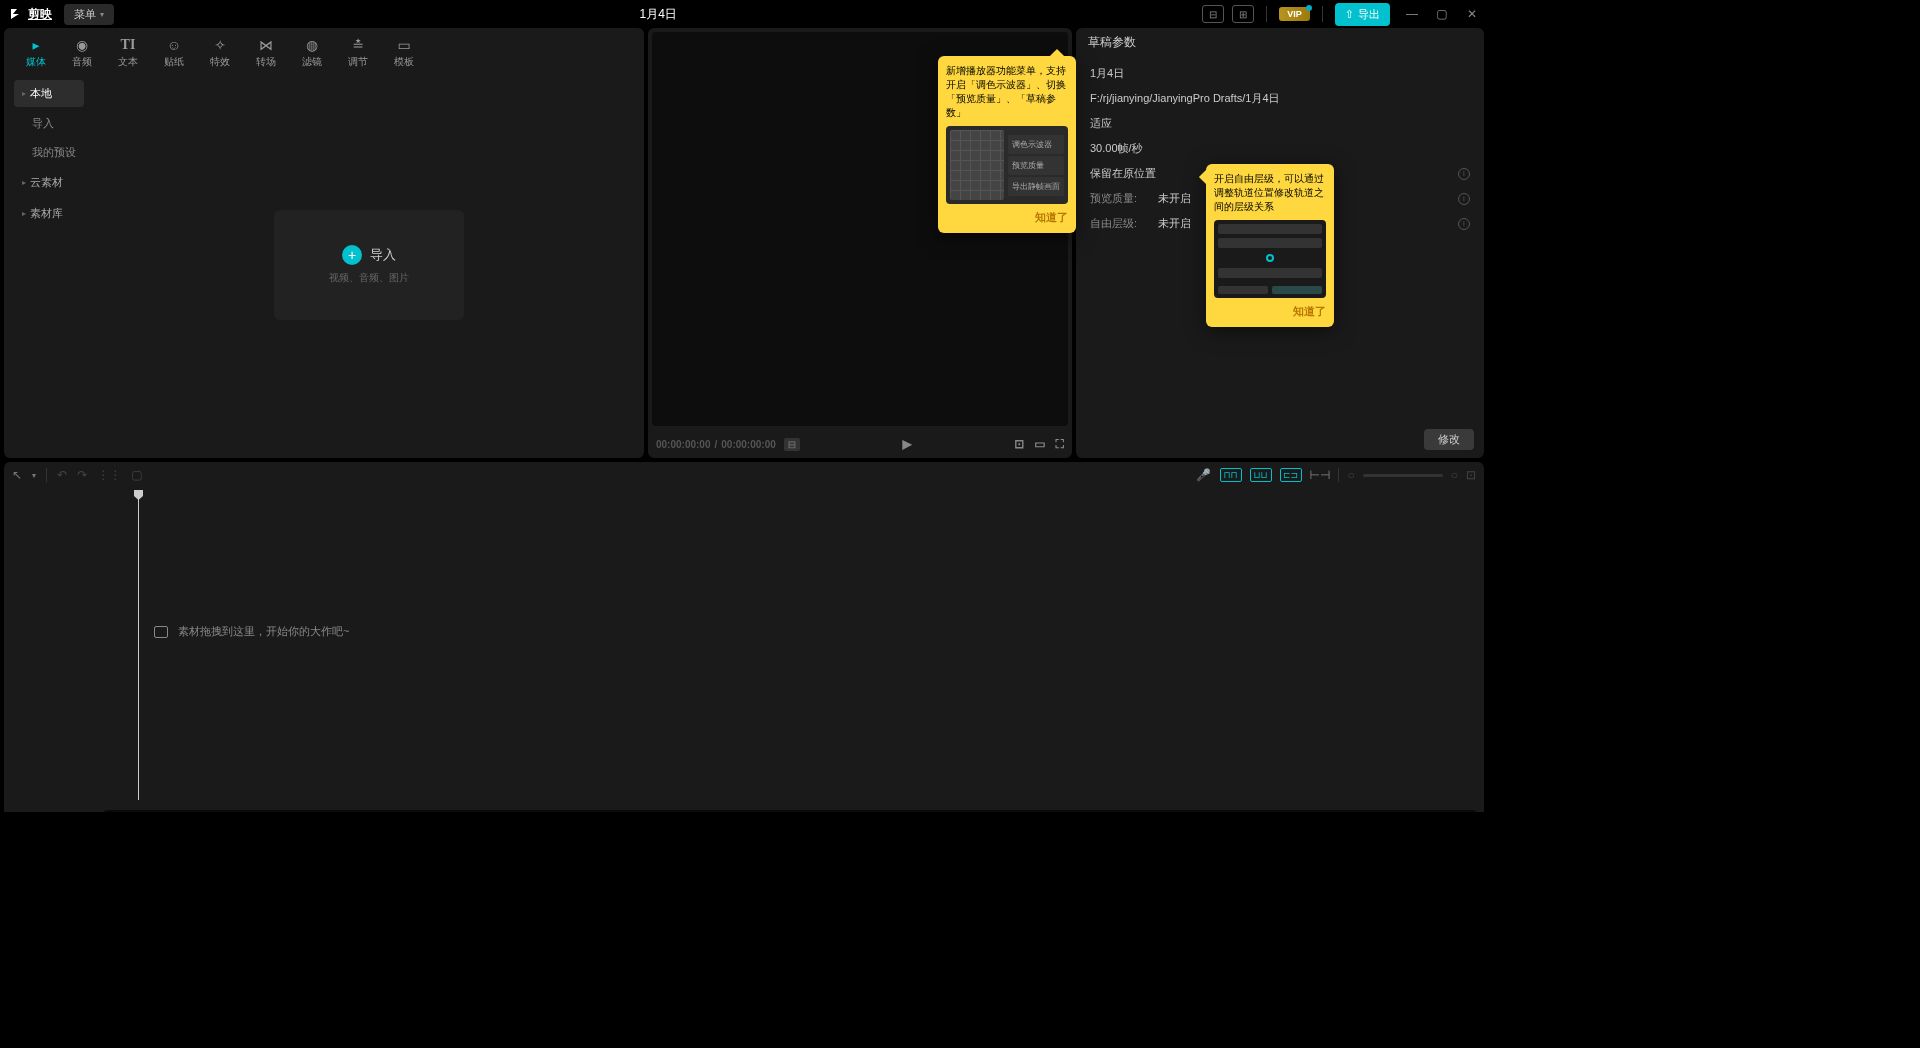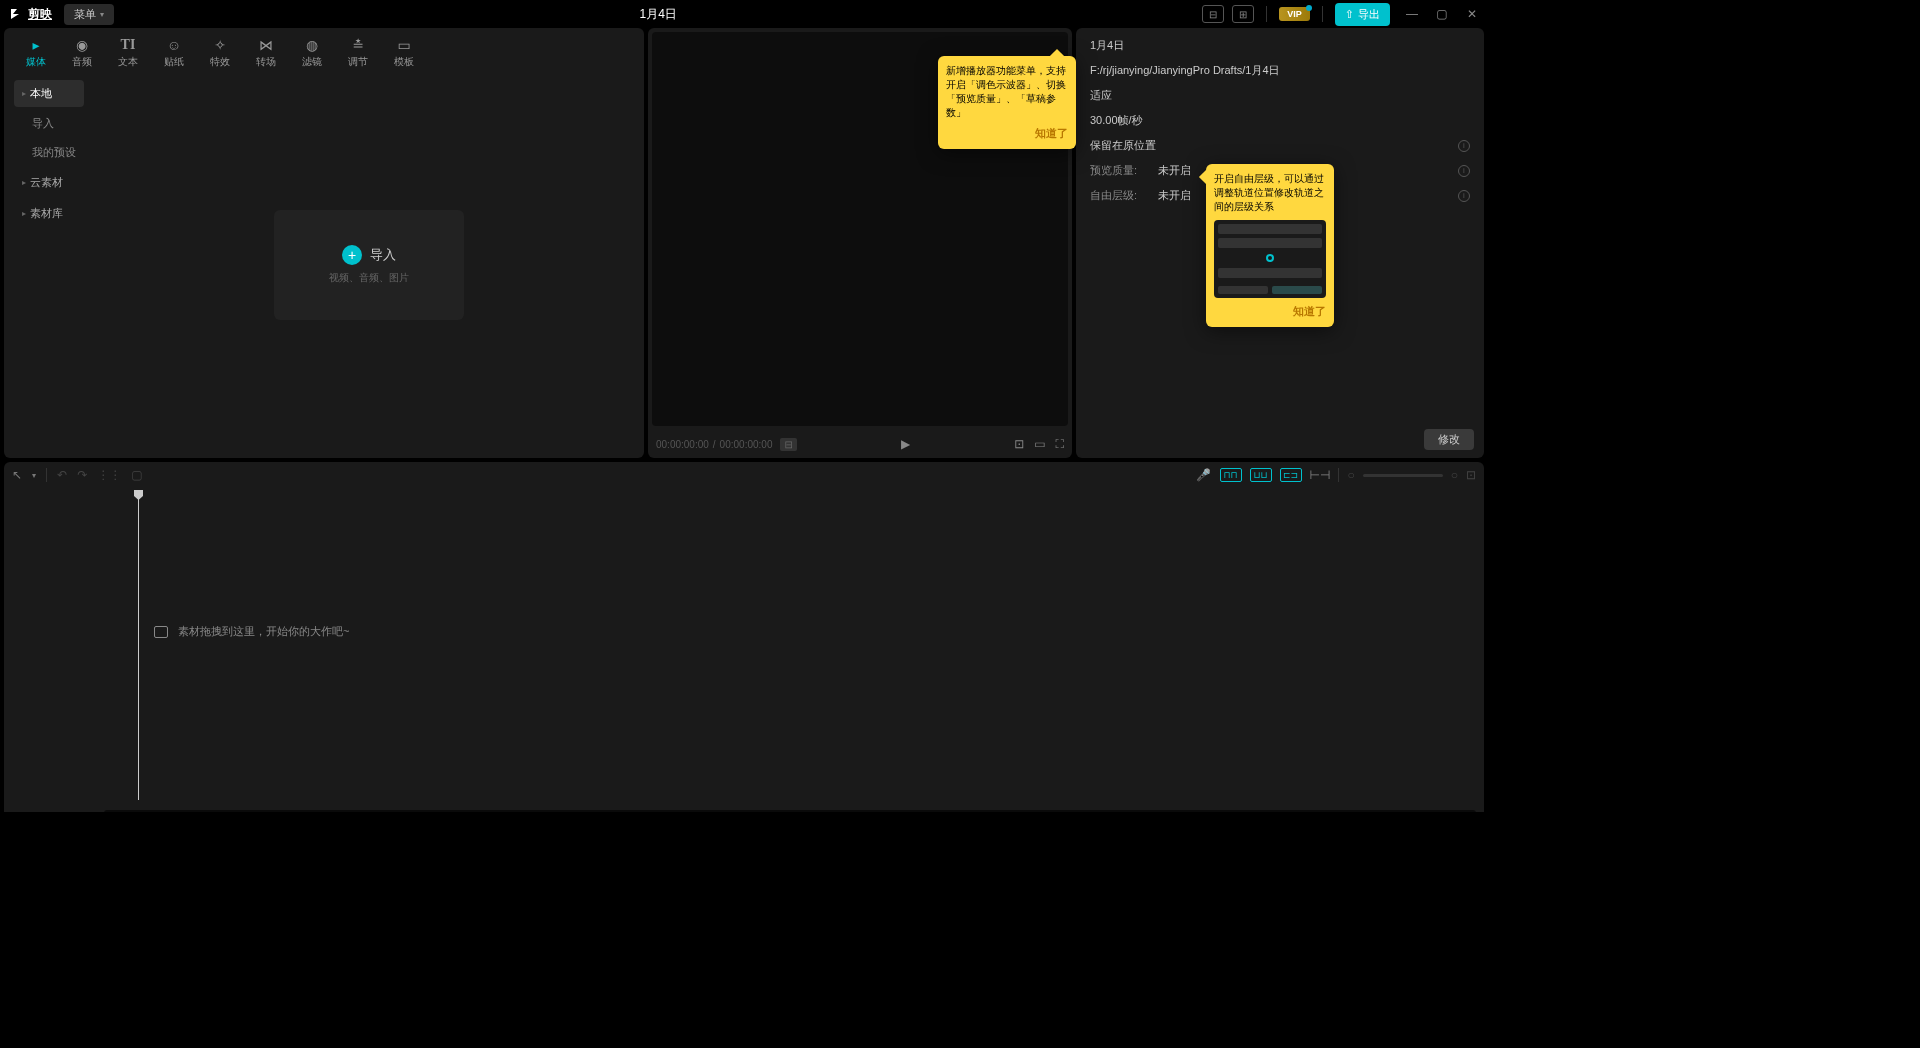--- a/index.html
+++ b/index.html
@@ -39,21 +39,21 @@
 .import-box { width: 190px; height: 110px; background: #222; border-radius: 6px; display: flex; flex-direction: column; align-items: center; justify-content: center; gap: 6px; cursor: pointer; }
 .import-plus { width: 20px; height: 20px; background: #00c1cd; border-radius: 50%; color: #fff; display: flex; align-items: center; justify-content: center; font-size: 14px; }
 .import-label { color: #ccc; font-size: 13px; }
 .import-hint { color: #666; font-size: 10px; }
 
 
 .mid-panel { width: 424px; position: relative; }
 .panel-header { height: 28px; padding: 6px 12px; color: #ccc; font-size: 12px; display: flex; align-items: center; justify-content: space-between; }
 .panel-header .hmenu { color: #555; cursor: pointer; font-size: 14px; }
 .player-body { flex: 1; background: #0d0d0d; margin: 4px; border-radius: 4px; }
-.player-controls { height: 28px; display: flex; align-items: center; padding: 0 8px; justify-content: space-between; }
+.player-controls { height: 28px; display: flex; align-items: center; padding: 0 8px; justify-content: space-between; font-weight: bold; }
 .pc-time { color: #555; font-size: 10px; display:flex; align-items:center; gap:4px;}
 .pc-play { color: #888; font-size: 12px; cursor: pointer; }
 .pc-right { display: flex; gap: 10px; color: #888; }
 .pc-icon { cursor: pointer; font-size: 12px;}
 
 
 .tooltip1 { position: absolute; top: 28px; right: -4px; width: 138px; background: #ffd83f; border-radius: 6px; padding: 8px; box-shadow: 0 4px 20px rgba(0,0,0,0.5); z-index: 10; }
 .tooltip1::before { content: ""; position: absolute; top: -5px; right: 14px; width: 10px; height: 10px; background: #ffd83f; transform: rotate(45deg); }
 .tip-text { color: #000; font-size: 10px; line-height: 1.4; }
 .tip-preview { margin-top: 6px; background: #2a2a2a; border-radius: 4px; height: 78px; padding: 4px; display: flex; gap: 4px; }
@@ -219,25 +219,36 @@
       <div class="pc-play">▶</div>
       <div class="pc-right">
         <span class="pc-icon">⊡</span>
         <span class="pc-icon">▭</span>
         <span class="pc-icon">⛶</span>
       </div>
     </div>
 
     <div class="tooltip1">
       <div class="tip-text">新增播放器功能菜单，支持开启「调色示波器」、切换「预览质量」、「草稿参数」</div>
+      <div class="tip-preview">
+        <div class="tip-preview-left"></div>
+        <div class="tip-preview-right">
+          <div class="tip-menu-item">调色示波器</div>
+          <div class="tip-menu-item">预览质量</div>
+          <div class="tip-menu-item">导出静帧画面</div>
+        </div>
+      </div>
       <div class="tip-ok">知道了</div>
     </div>
   </div>
 
   <div class="panel right-panel">
+    <div class="panel-header">
+      <span>草稿参数</span>
+    </div>
     <div class="prop-body">
       <div class="prop-row">
         <span class="prop-value">1月4日</span>
       </div>
       <div class="prop-row">
         <span class="prop-value">F:/rj/jianying/JianyingPro Drafts/1月4日</span>
       </div>
       <div class="prop-row">
         <span class="prop-value">适应</span>
       </div>

